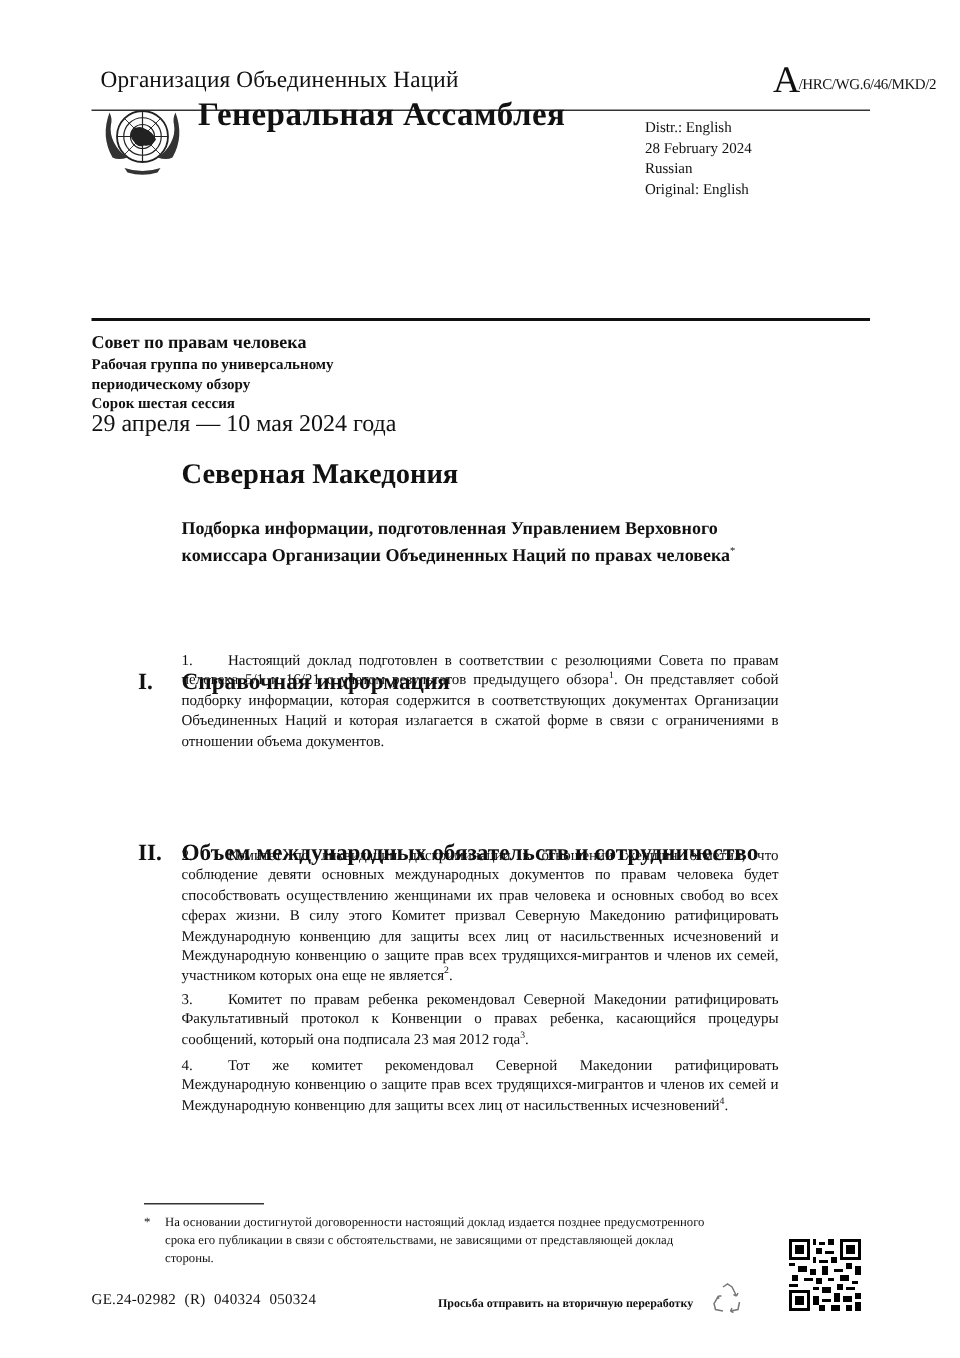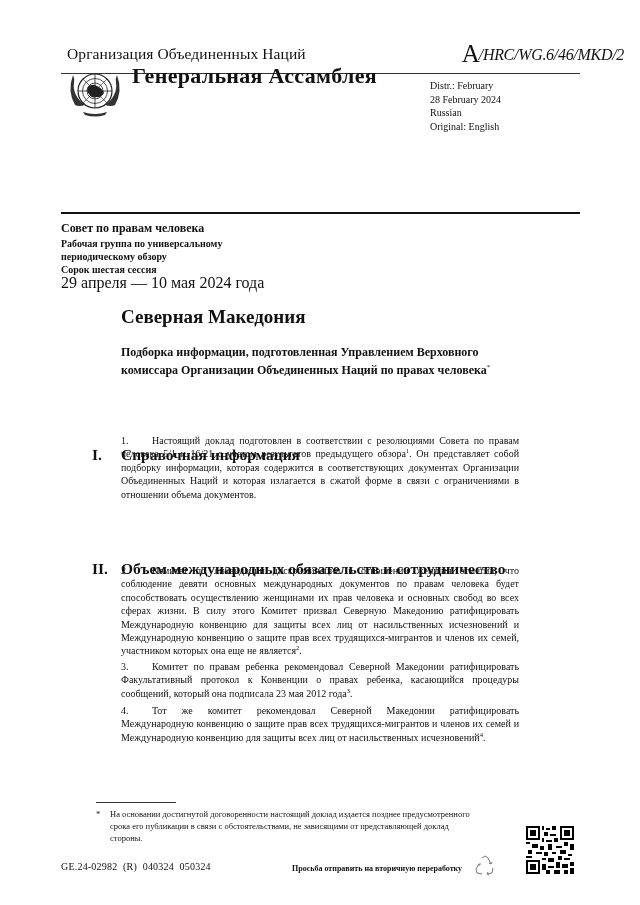--- a/index.html
+++ b/index.html
@@ -4,21 +4,21 @@
   <style>
     html, body { margin: 0; padding: 0; background: #ffffff; }
     body {
       width: 640px; height: 905px; position: relative; overflow: hidden;
       font-family: "Liberation Serif", "DejaVu Serif", serif; color: #111;
     }
     .abs { position: absolute; }
     .org-name { left: 67px; top: 45px; font-size: 15.5px; letter-spacing: 0.1px; }
     .symbol { right: 16px; top: 40px; font-size: 12px; white-space: nowrap; }
     .symbol .big { font-size: 25px; vertical-align: -2px; letter-spacing: -1px; }
-    .symbol .small { font-size: 16px; letter-spacing: -0.3px; font-style: italic; }
+    .symbol .small { font-size: 10px; letter-spacing: -0.3px; }
     .rule-top { left: 61px; top: 73px; width: 519px; height: 1px; background: #333; }
     .logo { left: 63px; top: 65px; width: 64px; height: 56px; }
     .assembly { left: 132px; top: 63px; font-size: 22px; font-weight: bold; letter-spacing: 0.3px; }
     .distr { left: 430px; top: 79px; font-size: 10px; line-height: 13.6px; }
     .rule-mid { left: 61px; top: 212px; width: 519px; height: 2px; background: #111; }
     .council { left: 61px; top: 222px; line-height: 13px; }
     .council .c1 { font-size: 12px; font-weight: bold; margin-bottom: 2px; }
     .council .c2 { font-size: 10px; font-weight: bold; line-height: 13px; }
     .council .c3 { font-size: 16px; line-height: 14px; }
     .country { left: 121px; top: 306px; font-size: 19px; font-weight: bold; }
@@ -68,21 +68,21 @@
       <path d="M12 40 q-8 -14 -2 -30 q2 4 1 8 q-1 6 2 12 q3 6 9 10 q-6 2 -10 0z"></path>
       <path d="M52 40 q8 -14 2 -30 q-2 4 -1 8 q1 6 -2 12 q-3 6 -9 10 q6 2 10 0z"></path>
       <path d="M20 47 q12 4 24 0 l-2 3 q-10 3 -20 0z"></path>
     </g>
   </svg>
 </div>
 
 <div class="abs assembly">Генеральная Ассамблея</div>
 
 <div class="abs distr">
-  <div>Distr.: February</div>
+  <div>Distr.: English</div>
   <div>28 February 2024</div>
   <div>Russian</div>
   <div>Original: English</div>
 </div>
 
 <div class="abs rule-mid"></div>
 
 <div class="abs council">
   <div class="c1">Совет по правам человека</div>
   <div class="c2">Рабочая группа по универсальному</div>

